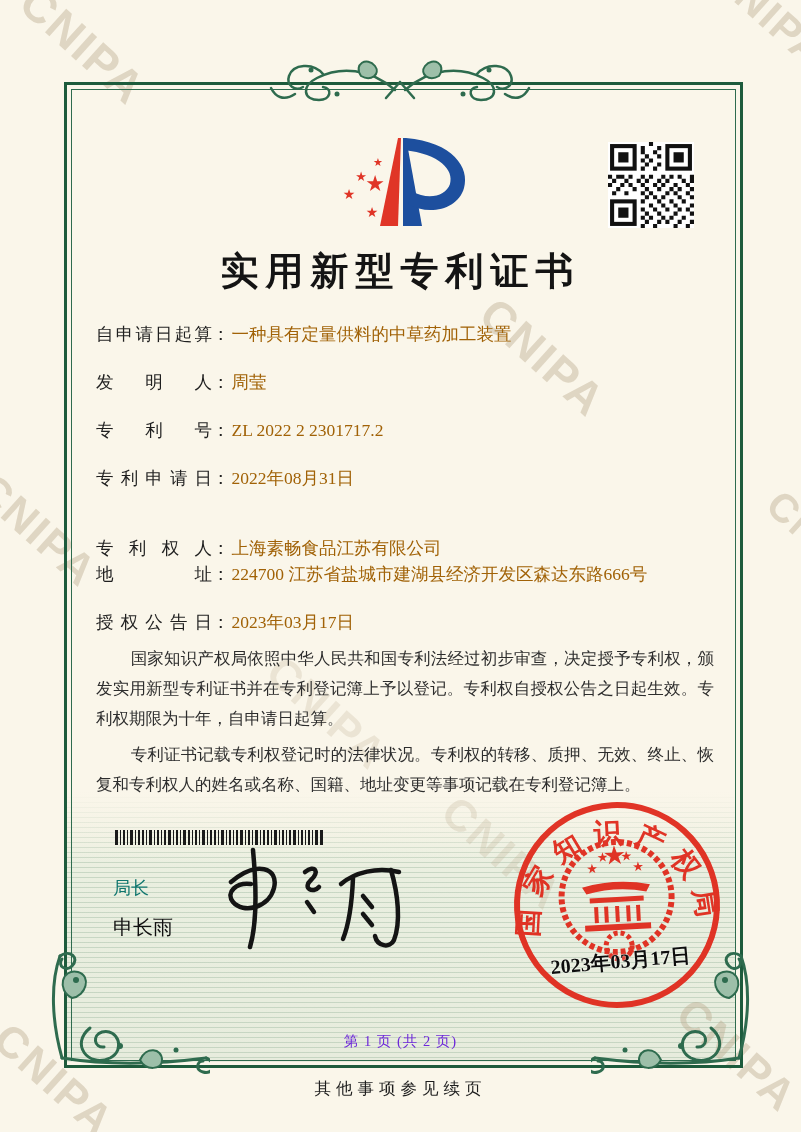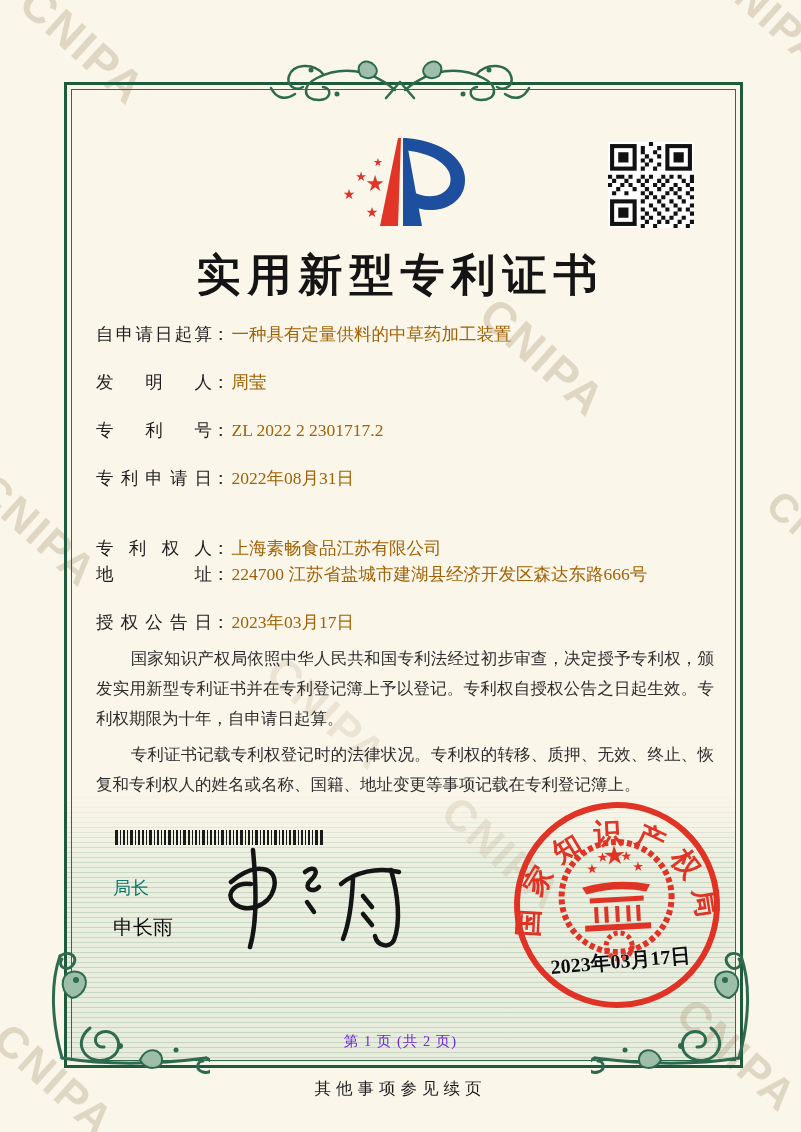--- a/index.html
+++ b/index.html
@@ -22,21 +22,21 @@
   .border-outer{position:absolute;left:64px;top:82px;width:673px;height:980px;
       border:3px solid #1d5b3c;z-index:2;}
   .border-inner{position:absolute;left:4px;top:4px;right:4px;bottom:4px;border:1px solid #2e6b4e;}
 
   .ornament{position:absolute;z-index:3;}
 
   
   .cert-no{position:absolute;left:96px;top:128px;font-size:17.5px;color:#1f1f1f;letter-spacing:2px;z-index:4;}
   .logo{position:absolute;left:328px;top:128px;width:150px;height:108px;z-index:4;}
   .qr{position:absolute;left:608px;top:142px;width:86px;height:86px;z-index:4;background:#fff;}
-  .title{position:absolute;left:0;top:246px;width:100%;text-align:center;font-size:44px;font-weight:bold;
+  .title{position:absolute;left:0;top:246px;width:100%;text-align:center;font-size:38px;font-weight:bold;
       color:#141414;letter-spacing:7px;z-index:4;}
 
   
   .frow{position:absolute;left:96px;width:620px;font-size:17.5px;color:#222;z-index:4;white-space:nowrap;}
   .flabel{display:inline-block;width:116px;text-align:justify;text-align-last:justify;color:#1f1f1f;vertical-align:bottom;}
   .flabel-sm{display:inline-block;color:#1f1f1f;}
   .fcolon{margin:0 2px 0 0;}
   .fvalue{color:#a16207;text-align:center;}
   .grant2{position:absolute;left:247px;top:0;white-space:nowrap;}
 

